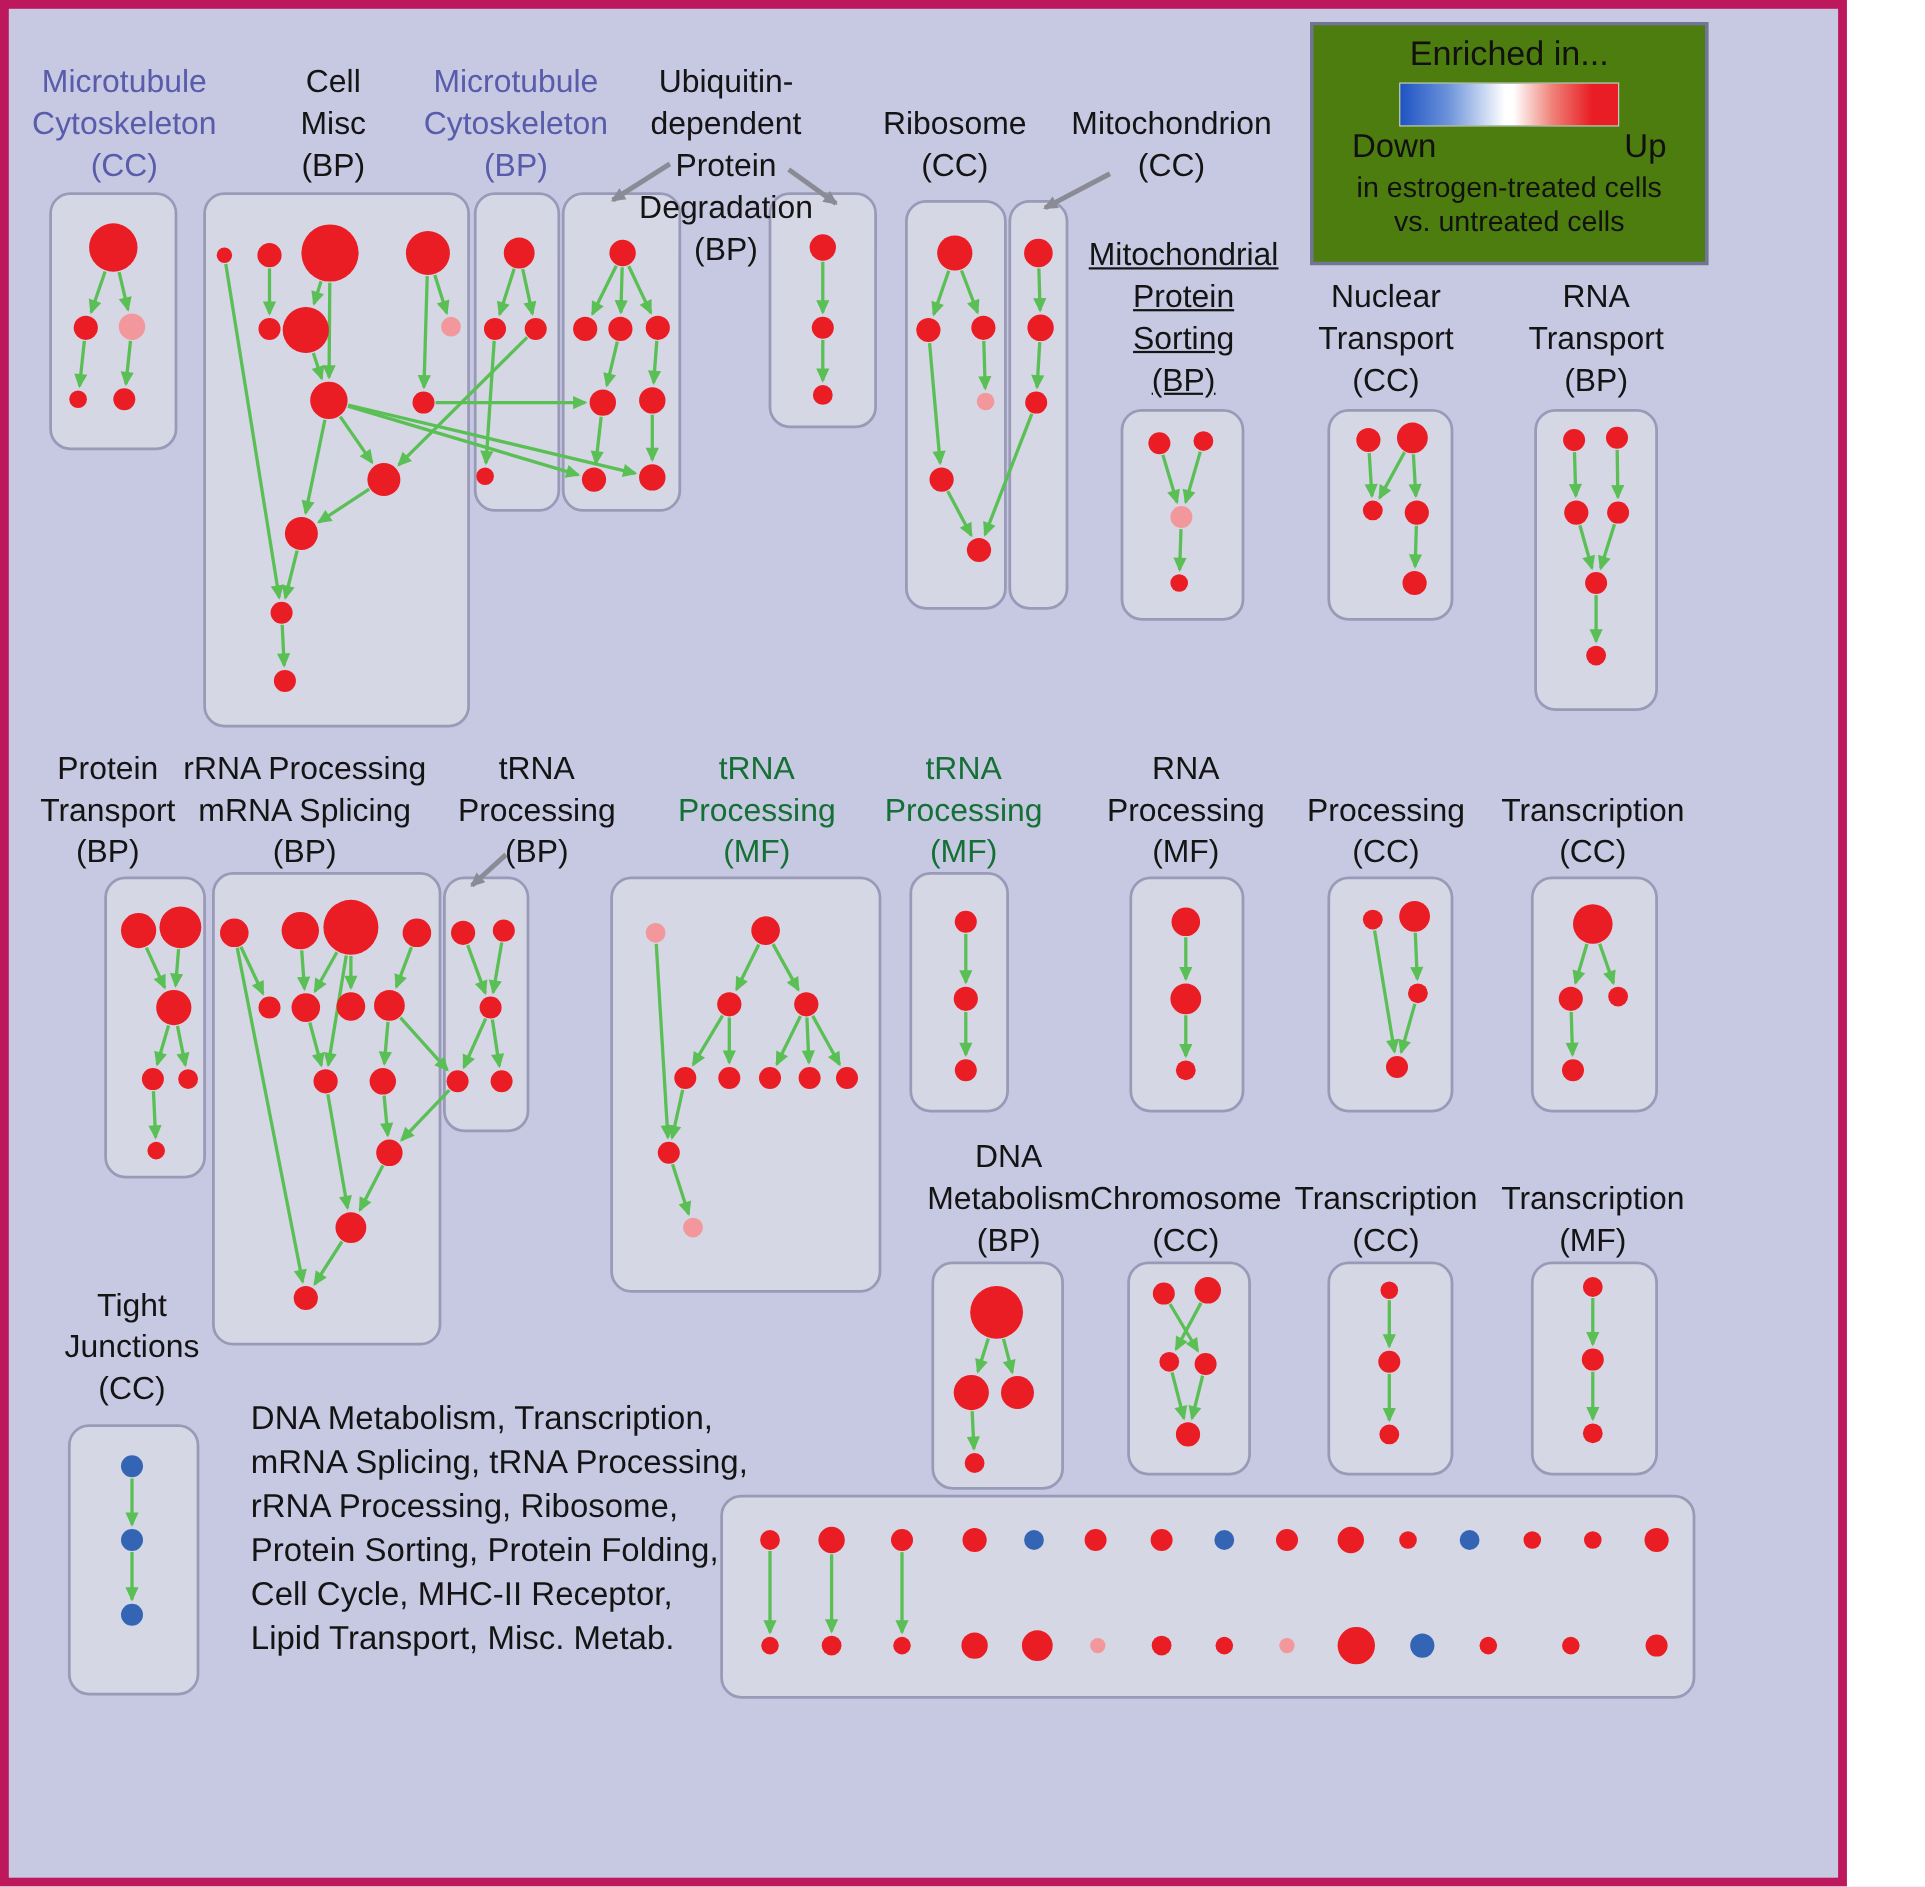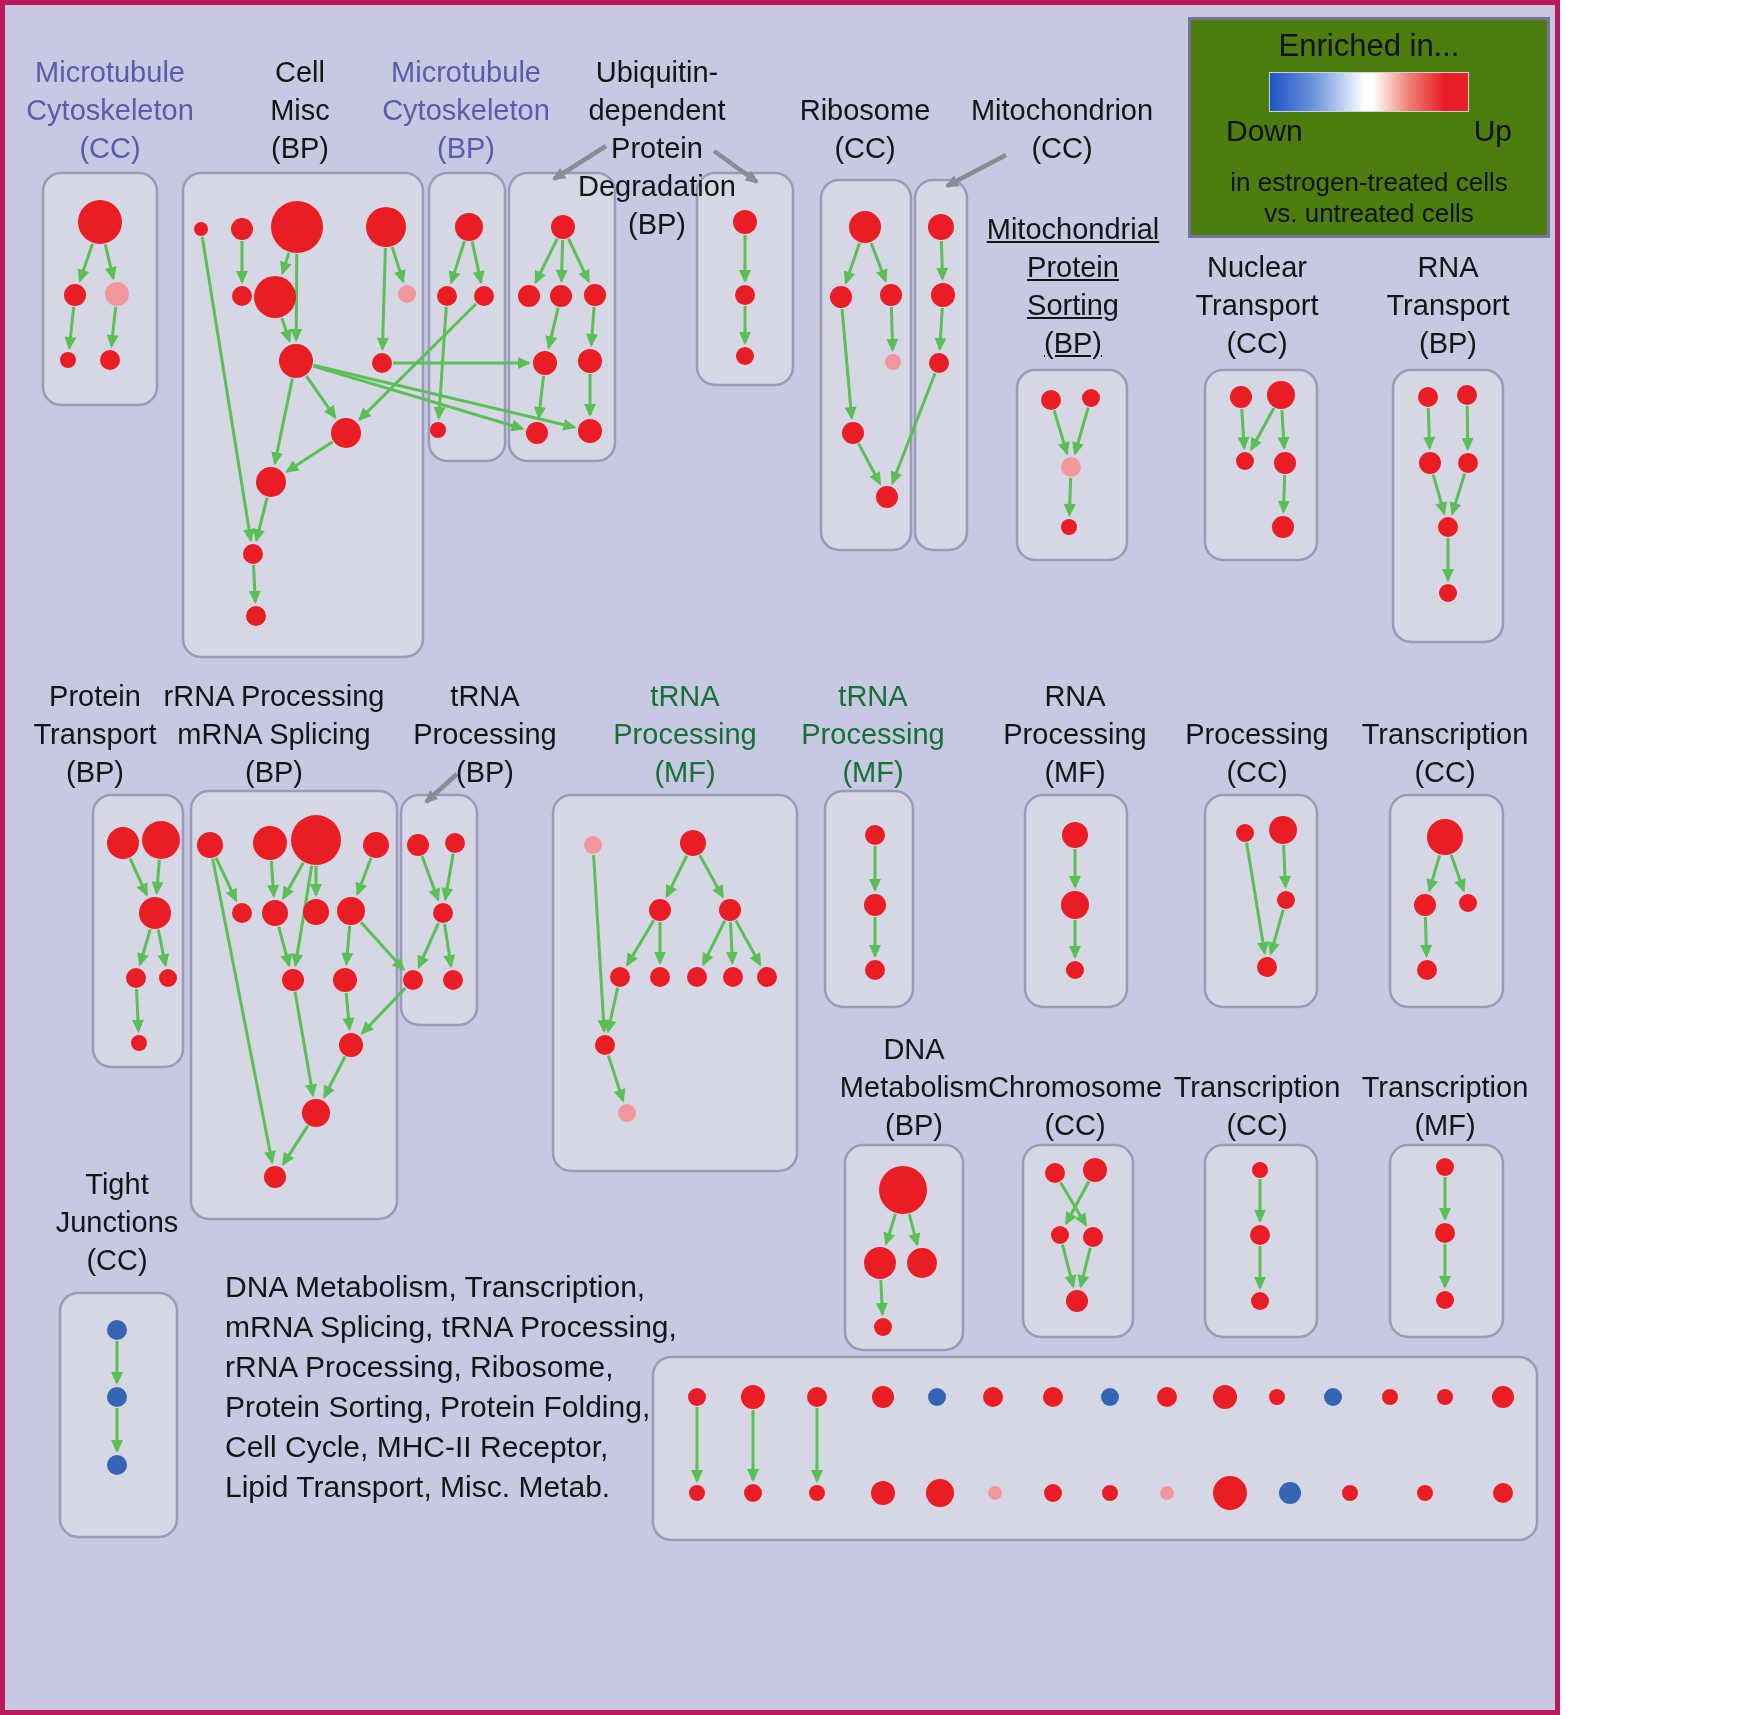--- a/index.html
+++ b/index.html
@@ -1,32 +1,32 @@
 <!DOCTYPE html>
 <html><head>
 <meta charset="utf-8">
 <style>
   * { margin:0; padding:0; box-sizing:border-box; }
   html,body { width:1750px; height:1715px; background:#ffffff;
               font-family:"Liberation Sans", sans-serif; }
-  #figure { position:relative; width:1560px; height:1715px;
-            background:#c7c8e2; border:5px solid #be185d; overflow:hidden; }
+  #figure { position:relative; width:1679px; height:1715px;
+            background:#c7c8e2; border:8px solid #be185d; overflow:hidden; }
   #diagram-svg { position:absolute; left:0; top:0; }
   #labels { position:absolute; left:0; top:0; width:100%; height:100%; pointer-events:none; }
   .cluster-label { position:absolute; transform:translateX(-50%); text-align:center;
                    font-size:29px; line-height:38px; white-space:nowrap; font-weight:400; }
   #note { position:absolute; left:220px; top:1262px; font-size:30px; line-height:40px;
           color:#141414; white-space:nowrap; }
   .legend { position:absolute; left:1183px; top:12px; width:362px; height:221px;
             background:#4d7c0f; border:3px solid #72749a; text-align:center; padding-top:8px; }
   .legend-title { font-size:31px; color:#111; line-height:36px; }
   .legend-gradient { width:200px; height:40px; margin:8px auto 2px auto;
                      border:1px solid #d0d0da; }
   .legend-scale { display:flex; justify-content:space-between; width:286px;
-                  margin:2px auto 19px auto; font-size:30px; color:#111; }
+                  margin:2px auto 4px auto; font-size:30px; color:#111; }
   .legend-caption { font-size:26px; line-height:31px; color:#111; }
 </style>
 </head>
 <body>
 
 <div id="figure">
 
   <svg id="diagram-svg" width="1750" height="1715" viewBox="0 0 1750 1715">
       <defs>
         <marker id="ah-green" markerUnits="userSpaceOnUse" markerWidth="16" markerHeight="14" refX="12" refY="7" orient="auto">

